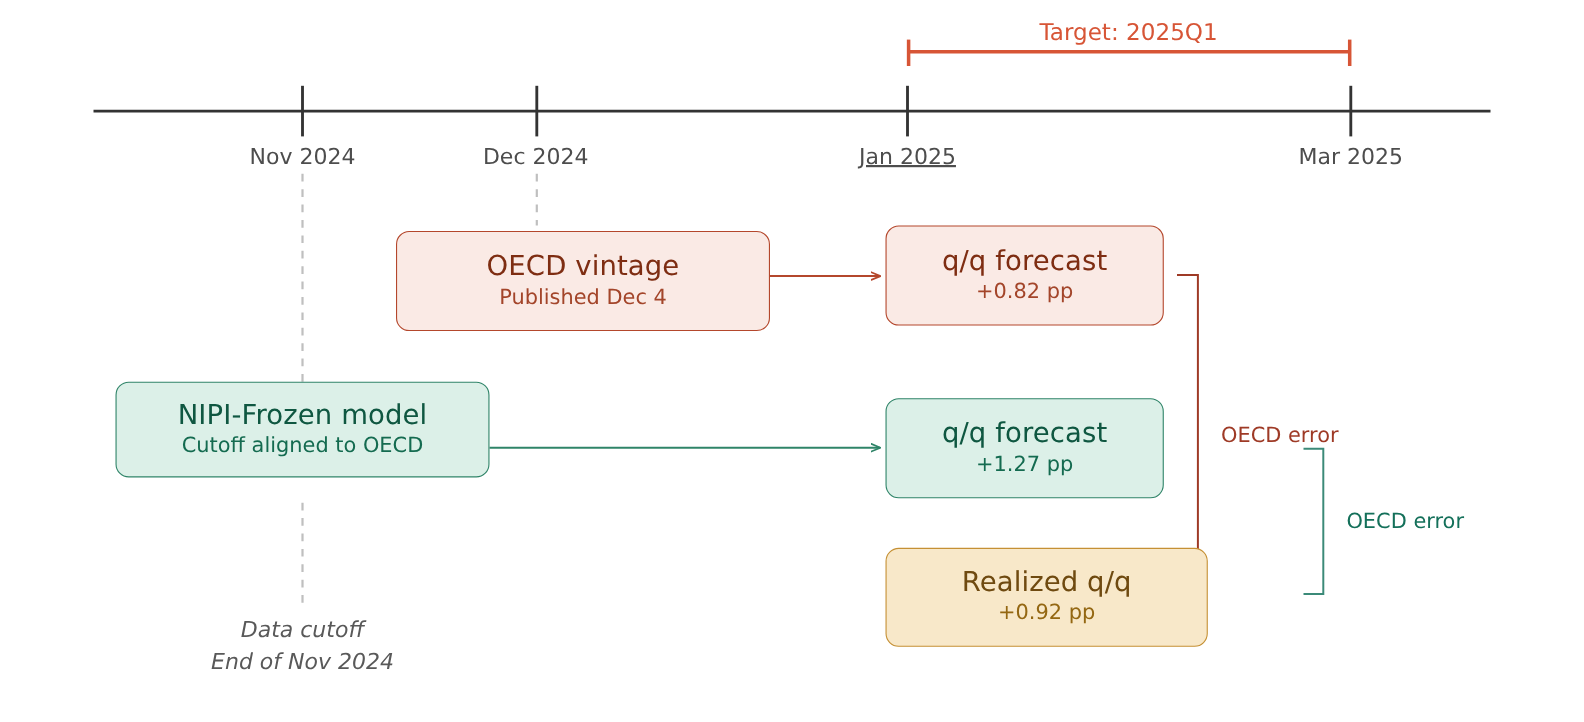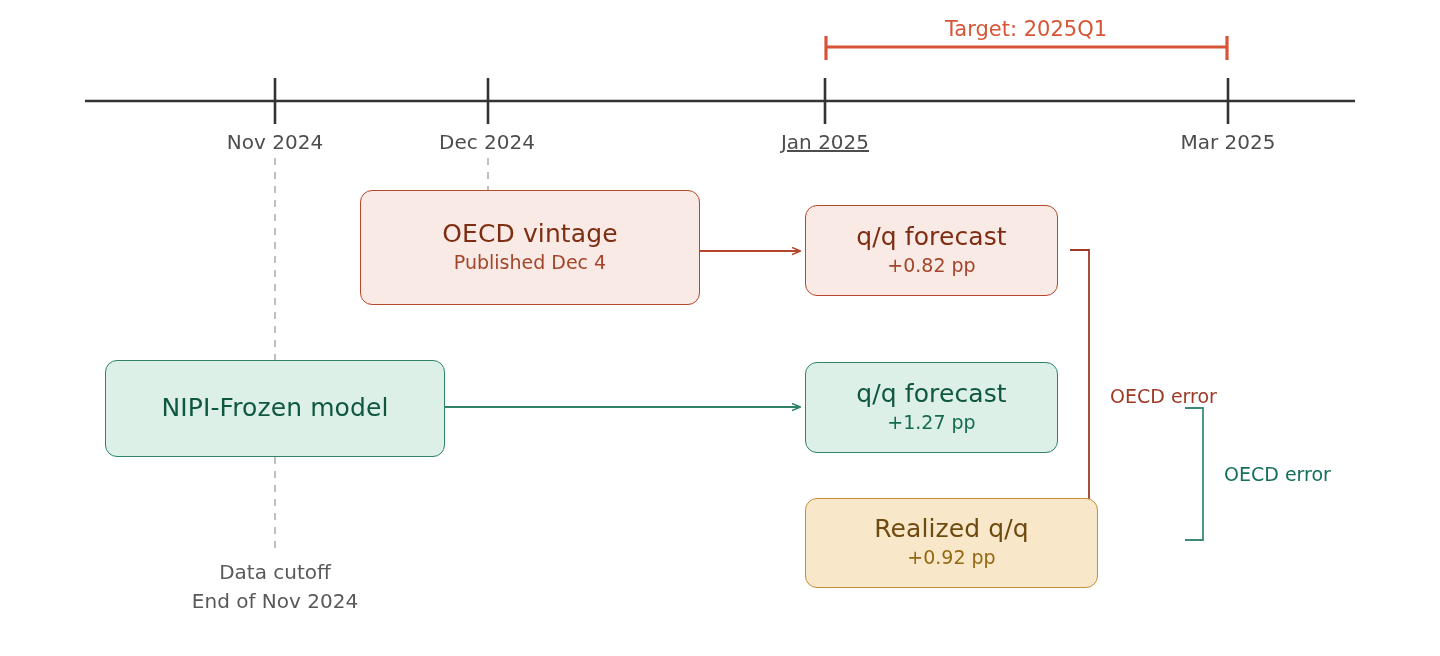--- a/index.html
+++ b/index.html
@@ -11,21 +11,21 @@
         display:flex;flex-direction:column;align-items:center;justify-content:center;
         border-width:1.6px;border-style:solid;}
   .node .t1{font-size:25px;line-height:1.05;letter-spacing:.1px;}
   .node .t2{font-size:19px;line-height:1.25;margin-top:4px;}
   .axislabel{position:absolute;font-size:20px;color:#4d4d4d;white-space:nowrap;
              transform:translateX(-50%);}
   .brlabel{position:absolute;font-size:19px;white-space:nowrap;}
   .targetlabel{position:absolute;font-size:21px;color:#d75536;white-space:nowrap;
                transform:translateX(-50%);}
   .cutoff{position:absolute;font-size:20px;color:#595959;text-align:center;
-          white-space:nowrap;transform:translateX(-50%);line-height:1.45;}
+          white-space:nowrap;transform:translateX(-50%);line-height:1.45;font-style:italic;}
   
   .n-red{background:#faeae5;border-color:#b4472c;color:#7e2d12;}
   .n-red .t2{color:#a3452a;}
   .n-green{background:#dcf0e8;border-color:#2f8468;color:#0f5741;}
   .n-green .t2{color:#146b50;}
   .n-amber{background:#f8e8c9;border-color:#c59034;color:#6f4a10;}
   .n-amber .t2{color:#946712;}
 </style>
 </head>
 <body>
@@ -71,32 +71,33 @@
     <path d="M1185,408 L1203,408 L1203,540 L1185,540" fill="none" stroke="#3b8a78" stroke-width="1.8" stroke-linejoin="miter" stroke-linecap="butt"></path>
   </svg>
 
   <div class="targetlabel" style="left:1026px;top:17px;">Target: 2025Q1</div>
 
   <div class="axislabel" style="left:275px;top:130px;">Nov 2024</div>
   <div class="axislabel" style="left:487px;top:130px;">Dec 2024</div>
   <div class="axislabel" style="left:825px;top:130px;text-decoration:underline;">Jan 2025</div>
   <div class="axislabel" style="left:1228px;top:130px;">Mar 2025</div>
 
-  <div class="node n-red" style="left:360px;top:190px;width:340px;height:115px;">
+  <div class="node n-red" style="left:360px;top:210px;width:340px;height:91px;">
     <div class="t1">OECD vintage</div>
     <div class="t2">Published Dec 4</div>
   </div>
 
   <div class="node n-red" style="left:805px;top:205px;width:253px;height:91px;">
     <div class="t1">q/q forecast</div>
     <div class="t2">+0.82 pp</div>
   </div>
 
-  <div class="node n-green" style="left:105px;top:360px;width:340px;height:97px;">
+  <div class="node n-green" style="left:105px;top:347px;width:340px;height:87px;">
     <div class="t1">NIPI-Frozen model</div>
+    <div class="t2">Cutoff aligned to OECD</div>
   </div>
 
   <div class="node n-green" style="left:805px;top:362px;width:253px;height:91px;">
     <div class="t1">q/q forecast</div>
     <div class="t2">+1.27 pp</div>
   </div>
 
   <div class="node n-amber" style="left:805px;top:498px;width:293px;height:90px;">
     <div class="t1">Realized q/q</div>
     <div class="t2">+0.92 pp</div>

